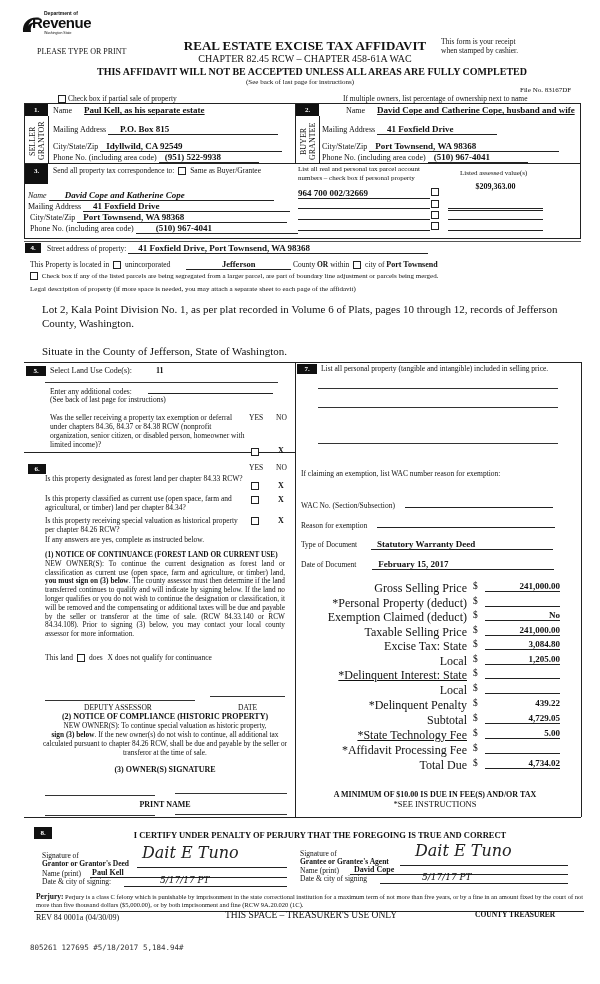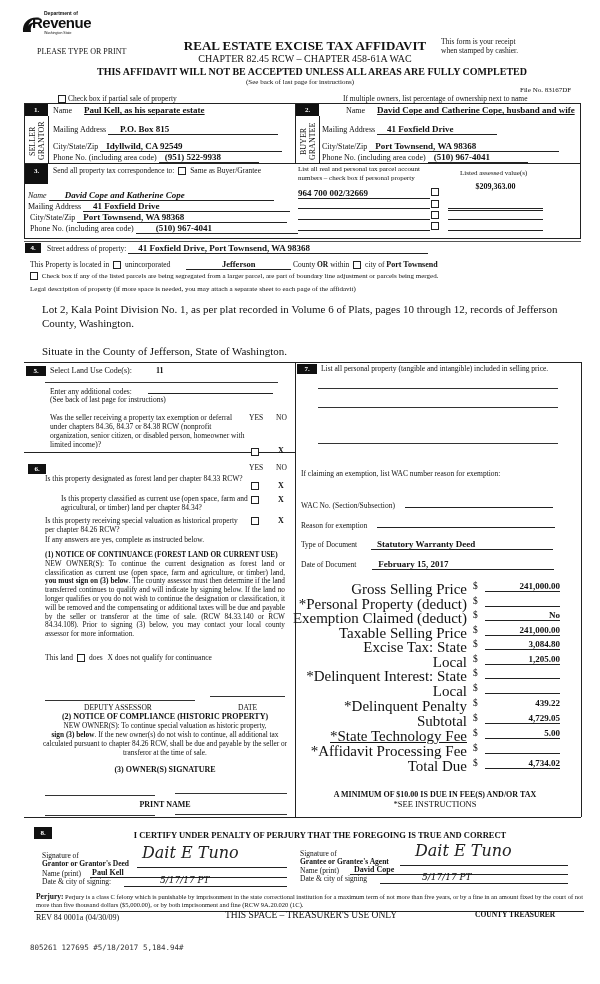--- a/index.html
+++ b/index.html
@@ -8,21 +8,21 @@
   .abs { position: absolute; }
   .b { font-weight: bold; }
   .ul { border-bottom: 1px solid #222; }
   .chk { display: inline-block; width: 8px; height: 8px; border: 1px solid #222; vertical-align: middle; margin: 0 2px; background: #fff; }
   .secnum { position: absolute; background: #111; color: #fff; font-weight: bold; font-size: 7px; text-align: center; line-height: 12px; }
   .box { position: absolute; border: 1px solid #222; }
   .vlabel { position: absolute; writing-mode: vertical-rl; transform: rotate(180deg); font-size: 8px; text-align: center; line-height: 9px; }
   .fv { font-weight: bold; font-size: 9px; }
   .line { position: absolute; border-bottom: 1px solid #333; height: 0; }
   .row { position: absolute; white-space: nowrap; }
-  .fin-label { position: absolute; text-align: right; font-size: 15px; white-space: nowrap; margin-left: 12px; }
+  .fin-label { position: absolute; text-align: right; font-size: 12px; white-space: nowrap; margin-left: 12px; }
   .fin-val { position: absolute; text-align: right; font-weight: bold; font-size: 9px; border-bottom: 1px solid #222; height: 11px; line-height: 10px; }
   .fin-dollar { position: absolute; font-size: 9.5px; }
   .sig { font-family: "DejaVu Serif", serif; font-style: italic; font-size: 16px; color: #222; }
 </style>
 </head>
 <body>
 
 <div class="abs" style="left:20px;top:10px;width:62px;height:28px;">
   <svg width="22" height="22" viewBox="0 0 22 22" style="position:absolute;left:0;top:4px;">
     <path d="M3 18 C2 8, 10 2, 20 4 C12 4, 7 9, 8 18 Z" fill="#111"></path>
@@ -197,21 +197,21 @@
 <div class="abs b" style="left:278px;top:446px;font-size:8px;">X</div>
 
 <div class="secnum" style="left:28px;top:464px;width:18px;height:10px;line-height:10px;">6.</div>
 <div class="abs" style="left:249px;top:463px;font-size:7.5px;">YES</div>
 <div class="abs" style="left:276px;top:463px;font-size:7.5px;">NO</div>
 
 <div class="abs" style="left:45px;top:474px;width:200px;font-size:7.5px;line-height:9px;">Is this property designated as forest land per chapter 84.33 RCW?</div>
 <span class="abs chk" style="left:251px;top:482px;margin:0;"></span>
 <div class="abs b" style="left:278px;top:481px;font-size:8px;">X</div>
 
-<div class="abs" style="left:45px;top:494px;width:200px;font-size:7.5px;line-height:9px;margin-left:16px;">Is this property classified as current use (open space, farm and agricultural, or timber) land per chapter 84.34?</div>
+<div class="abs" style="left:45px;top:494px;width:200px;font-size:7.5px;line-height:9px;">Is this property classified as current use (open space, farm and agricultural, or timber) land per chapter 84.34?</div>
 <span class="abs chk" style="left:251px;top:496px;margin:0;"></span>
 <div class="abs b" style="left:278px;top:495px;font-size:8px;">X</div>
 
 <div class="abs" style="left:45px;top:516px;width:200px;font-size:7.5px;line-height:9px;">Is this property receiving special valuation as historical property per chapter 84.26 RCW?</div>
 <span class="abs chk" style="left:251px;top:517px;margin:0;"></span>
 <div class="abs b" style="left:278px;top:516px;font-size:8px;">X</div>
 <div class="abs" style="left:45px;top:535px;font-size:7.5px;">If any answers are yes, complete as instructed below.</div>
 
 <div class="abs" style="left:45px;top:551px;width:240px;font-size:7.3px;line-height:8.8px;text-align:justify;">
   <div class="b">(1) NOTICE OF CONTINUANCE (FOREST LAND OR CURRENT USE)</div>
@@ -287,21 +287,21 @@
     <span class="fin-label" style="right:114px;top:59px;">Excise Tax:  State</span>
     <span class="fin-dollar" style="left:178px;top:59px;">$</span>
     <span class="fin-val" style="left:190px;top:59px;width:75px;">3,084.80</span>
   </div>
   <div>
     <span class="fin-label" style="right:114px;top:74px;">Local</span>
     <span class="fin-dollar" style="left:178px;top:74px;">$</span>
     <span class="fin-val" style="left:190px;top:74px;width:75px;">1,205.00</span>
   </div>
   <div>
-    <span class="fin-label" style="right:114px;top:88px;">*Delinquent Interest:  State</span>
+    <span class="fin-label" style="right:114px;top:88px;text-decoration:underline;">*Delinquent Interest:  State</span>
     <span class="fin-dollar" style="left:178px;top:88px;">$</span>
     <span class="fin-val" style="left:190px;top:88px;width:75px;"></span>
   </div>
   <div>
     <span class="fin-label" style="right:114px;top:103px;">Local</span>
     <span class="fin-dollar" style="left:178px;top:103px;">$</span>
     <span class="fin-val" style="left:190px;top:103px;width:75px;"></span>
   </div>
   <div>
     <span class="fin-label" style="right:114px;top:118px;">*Delinquent Penalty</span>

